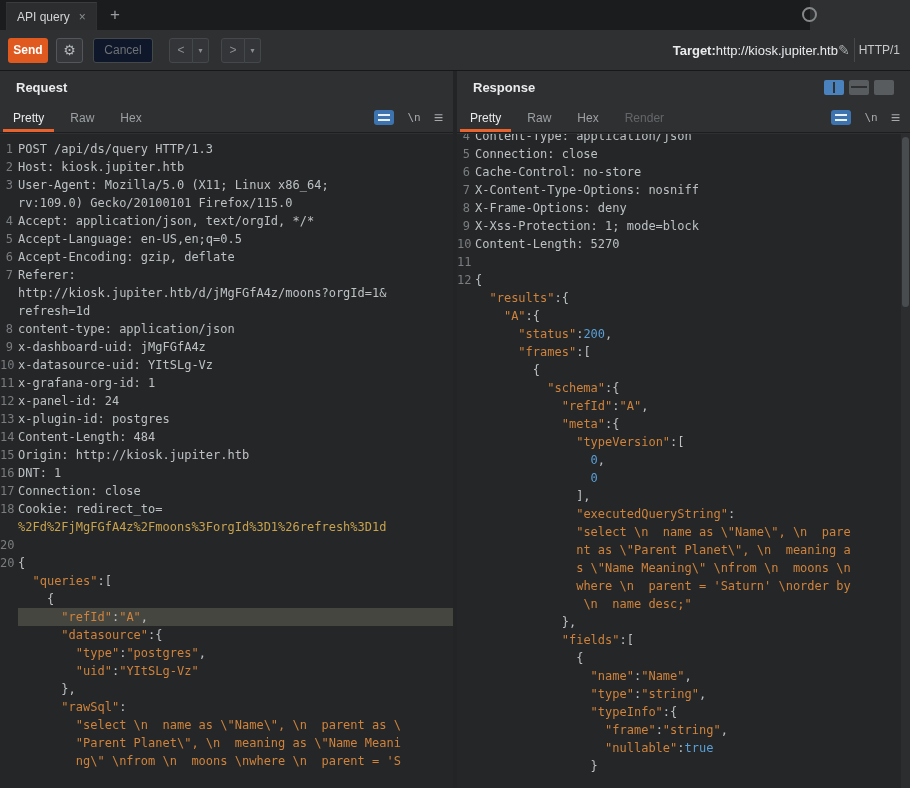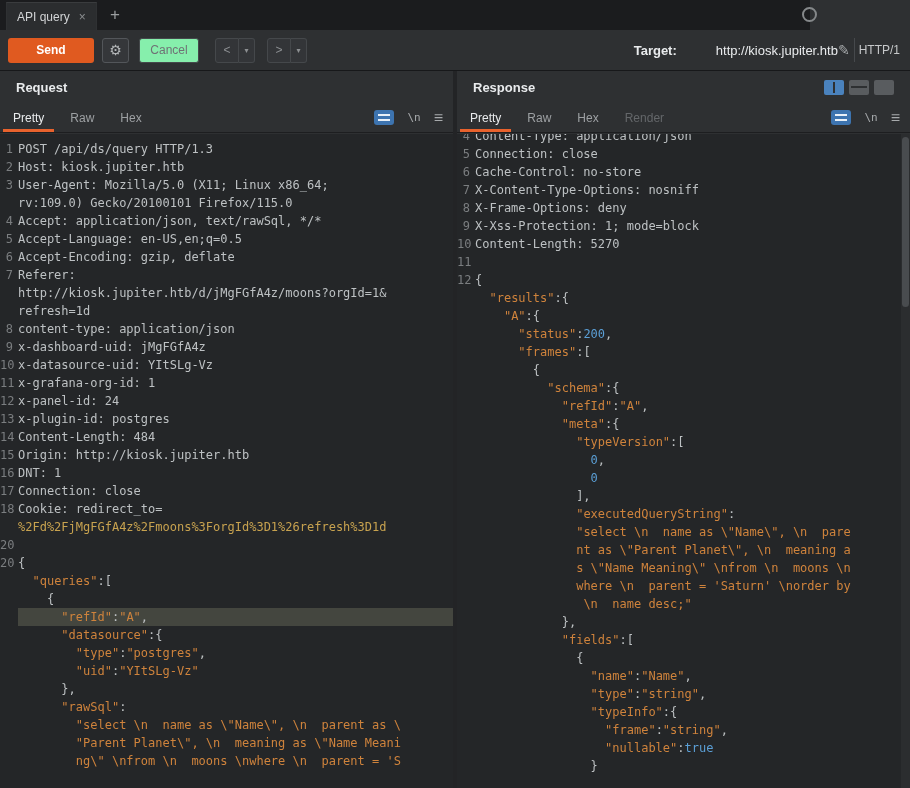--- a/index.html
+++ b/index.html
@@ -16,34 +16,34 @@
   .add-tab { position:absolute; left:104px; top:4px; width:22px; height:22px; color:#9b9ea0;
              font-size:17px; display:flex; align-items:center; justify-content:center; }
   .search-cut { position:absolute; right:-7px; top:7px; width:15px; height:15px;
                 border:2px solid #85888a; border-radius:50%; }
 
   
   .toolbar { position:absolute; left:0; top:30px; width:910px; height:41px; background:#2e3032;
              border-bottom:1px solid #17181a; display:flex; align-items:center; padding:0 8px; }
   .btn { height:25px; display:flex; align-items:center; justify-content:center;
          font-size:12px; border-radius:3px; }
-  .btn-send { width:86px; background:#e05a20; color:#ffffff; font-weight:bold; margin-right:8px; }
+  .btn-send { width:40px; background:#e05a20; color:#ffffff; font-weight:bold; margin-right:8px; }
   .btn-gear { width:27px; background:#35373a; border:1px solid #53565a; color:#b3b6b8;
               font-size:14px; margin-right:10px; }
-  .btn-cancel { width:60px; background:#86efac; border:1px solid #45484b; color:#6f7275; margin-right:16px; }
+  .btn-cancel { width:60px; background:#0f172a; border:1px solid #45484b; color:#6f7275; margin-right:16px; }
   .navgrp { display:flex; margin-right:12px; }
   .nav-main { width:24px; height:25px; background:#333538; border:1px solid #45484b; color:#8c8f92;
               display:flex; align-items:center; justify-content:center; font-size:12px;
               border-radius:3px 0 0 3px; }
   .nav-drop { width:16px; height:25px; background:#333538; border:1px solid #45484b; border-left:none;
               color:#8c8f92; display:flex; align-items:center; justify-content:center; font-size:8px;
               border-radius:0 3px 3px 0; }
   .target-wrap { margin-left:auto; display:flex; align-items:center; padding-right:2px; }
   .target-label { font-size:13px; font-weight:bold; color:#e9ebed; }
-  .target-url { font-size:13px; color:#e9ebed;margin-left:39px; }
+  .target-url { font-size:13px; color:#e9ebed; }
   .pencil { font-size:14px; color:#a9acae; }
   .vsep { width:1px; height:24px; background:#46494c; margin:0 4px; }
   .httpver { font-size:12px; color:#c6c8ca; }
 
   
   .main { position:absolute; left:0; top:71px; right:0; bottom:0; }
   .panel { position:absolute; top:0; bottom:0; background:#2e3032; }
   .panel-left { left:0; width:453px; }
   .v-split { position:absolute; left:453px; width:4px; top:0; bottom:0; background:#232426; }
   .panel-right { left:457px; right:0; }
@@ -136,21 +136,21 @@
         <span class="nl-label">\n</span>
         <span class="menu-icon">≡</span>
       </div>
     </div>
     <div class="editor" id="req-editor-host">
       <div class="rows" id="req-editor">
           <div class="crow"><span class="gut">1</span><span class="ctext"><span class="seg-p">POST /api/ds/query HTTP/1.3</span></span></div>
           <div class="crow"><span class="gut">2</span><span class="ctext"><span class="seg-p">Host: kiosk.jupiter.htb</span></span></div>
           <div class="crow"><span class="gut">3</span><span class="ctext"><span class="seg-p">User-Agent: Mozilla/5.0 (X11; Linux x86_64;</span></span></div>
           <div class="crow"><span class="gut"></span><span class="ctext"><span class="seg-p">rv:109.0) Gecko/20100101 Firefox/115.0</span></span></div>
-          <div class="crow"><span class="gut">4</span><span class="ctext"><span class="seg-p">Accept: application/json, text/rawSql, */*</span></span></div>
+          <div class="crow"><span class="gut">4</span><span class="ctext"><span class="seg-p">Accept: application/json, text/orgId, */*</span></span></div>
           <div class="crow"><span class="gut">5</span><span class="ctext"><span class="seg-p">Accept-Language: en-US,en;q=0.5</span></span></div>
           <div class="crow"><span class="gut">6</span><span class="ctext"><span class="seg-p">Accept-Encoding: gzip, deflate</span></span></div>
           <div class="crow"><span class="gut">7</span><span class="ctext"><span class="seg-p">Referer:</span></span></div>
           <div class="crow"><span class="gut"></span><span class="ctext"><span class="seg-p">http://kiosk.jupiter.htb/d/jMgFGfA4z/moons?orgId=1&amp;</span></span></div>
           <div class="crow"><span class="gut"></span><span class="ctext"><span class="seg-p">refresh=1d</span></span></div>
           <div class="crow"><span class="gut">8</span><span class="ctext"><span class="seg-p">content-type: application/json</span></span></div>
           <div class="crow"><span class="gut">9</span><span class="ctext"><span class="seg-p">x-dashboard-uid: jMgFGfA4z</span></span></div>
           <div class="crow"><span class="gut">10</span><span class="ctext"><span class="seg-p">x-datasource-uid: YItSLg-Vz</span></span></div>
           <div class="crow"><span class="gut">11</span><span class="ctext"><span class="seg-p">x-grafana-org-id: 1</span></span></div>
           <div class="crow"><span class="gut">12</span><span class="ctext"><span class="seg-p">x-panel-id: 24</span></span></div>

